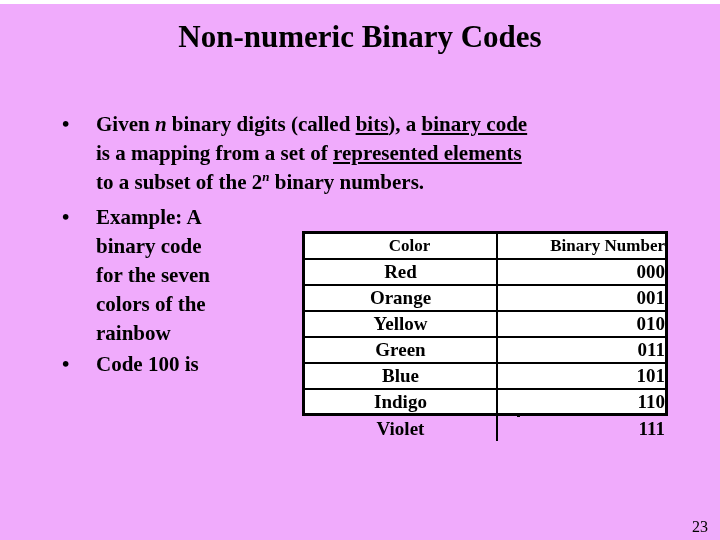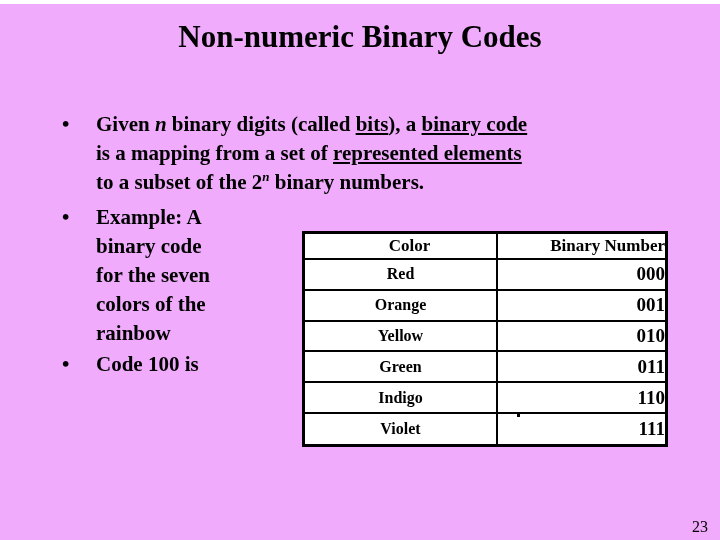--- a/index.html
+++ b/index.html
@@ -88,21 +88,21 @@
   #bullet-1, #bullet-2 { width: 250px; }
   #bullet-1 { margin-top: 6px; }
   #bullet-2 { margin-top: 2px; }
 
   
   #code-table-wrap {
     position: absolute;
     left: 302px;
     top: 227px;
     width: 366px;
-    height: 216px;
+    height: 185px;
     border: 3px solid #000000;
     box-sizing: border-box;
     background: #ffffff;
   }
 
   #code-table {
     border-collapse: collapse;
     width: 100%;
     height: 100%;
     table-layout: fixed;
@@ -117,21 +117,21 @@
     font-weight: bold;
     color: #000000;
   }
 
   #code-table tr:last-child td { border-bottom: none; }
 
   .col-color {
     width: 192px;
     text-align: center;
     border-right: 2px solid #000000;
-    font-size: 16px;
+    font-size: 19px;
     padding-left: 26px;
     box-sizing: border-box;
   }
 
   .col-binary {
     width: 168px;
     text-align: right;
     font-size: 19px;
     box-sizing: border-box;
   }
@@ -218,20 +218,24 @@
           </tr>
           <tr>
             <td class="col-color">Yellow</td>
             <td class="col-binary">010</td>
           </tr>
           <tr>
             <td class="col-color">Green</td>
             <td class="col-binary">011</td>
           </tr>
           <tr>
+            <td class="col-color">Blue</td>
+            <td class="col-binary">101</td>
+          </tr>
+          <tr>
             <td class="col-color">Indigo</td>
             <td class="col-binary">110</td>
           </tr>
           <tr>
             <td class="col-color">Violet</td>
             <td class="col-binary">111</td>
           </tr>
         </tbody>
     </table>
     <div class="speck"></div>

